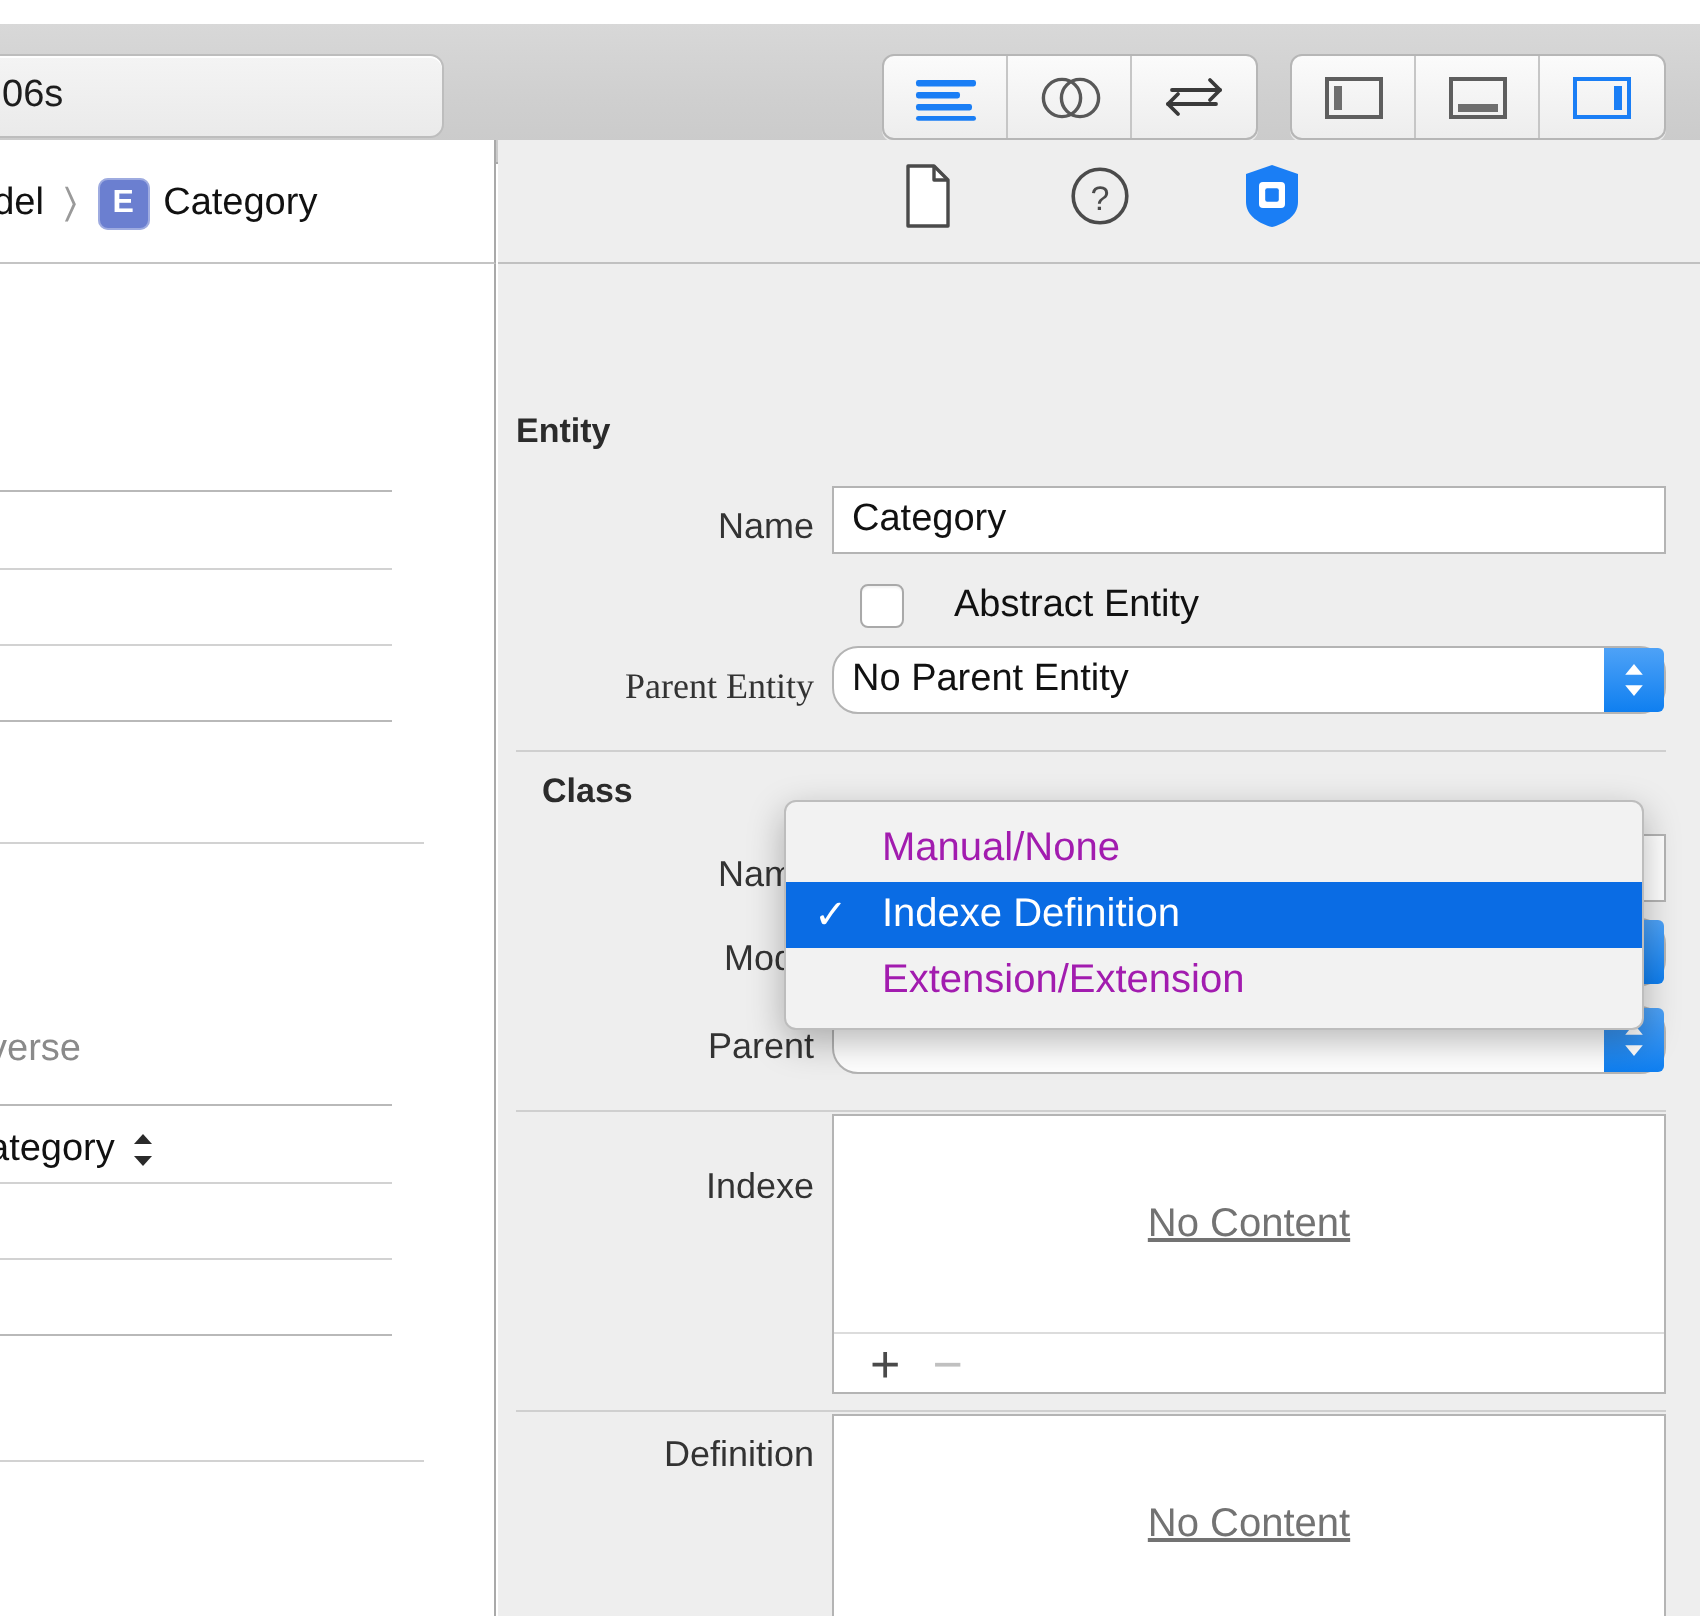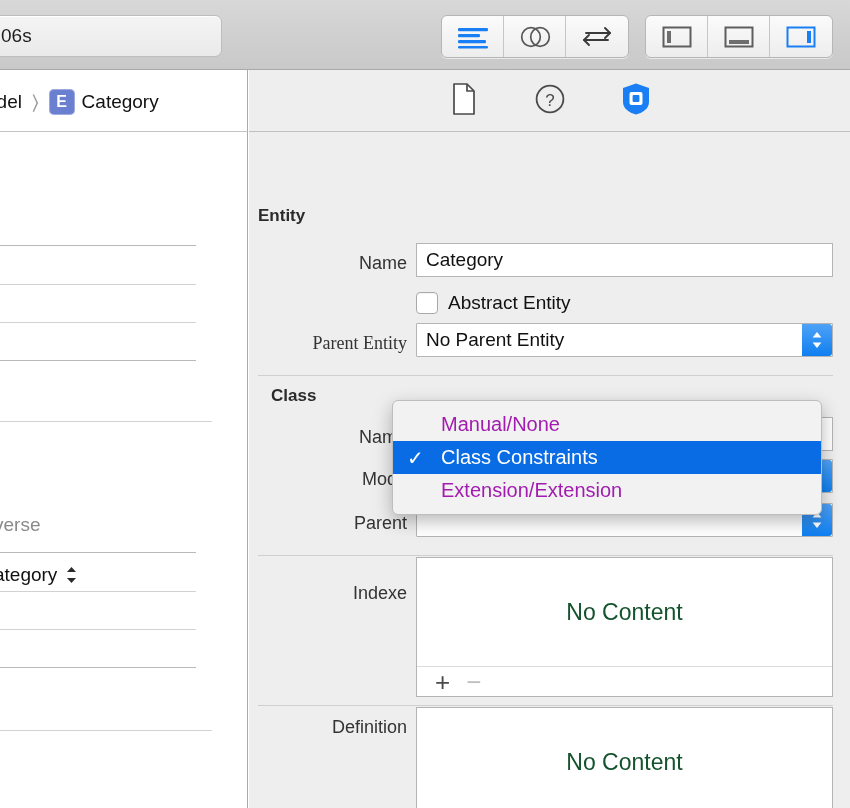--- a/index.html
+++ b/index.html
@@ -6,21 +6,21 @@
   body{
     width:850px;height:808px;overflow:hidden;
     font-family:"Liberation Sans","DejaVu Sans",sans-serif;
     background:#ffffff;
     -webkit-font-smoothing:antialiased;
   }
   .app{position:relative;width:850px;height:808px;overflow:hidden;}
 
   
   .toolbar{
-    position:absolute;left:0;top:0;width:850px;height:70px;
+    position:absolute;left:0;top:12px;width:850px;height:70px;
     background:linear-gradient(to bottom,#d8d8d8 0%,#cfcfcf 55%,#c9c9c9 100%);
     border-bottom:1px solid #a9a9a9;
     box-sizing:border-box;
     text-align:right;
   }
   .status-field{
     position:absolute;left:-42px;top:15px;width:264px;height:42px;
     background:linear-gradient(to bottom,#f4f4f4,#eaeaea);
     border:1px solid #bdbdbd;border-radius:7px;
     box-sizing:border-box;
@@ -98,49 +98,49 @@
     position:absolute;font-size:17px;font-weight:bold;color:#2b2b2b;
   }
   .fld-label{
     position:absolute;font-size:18px;color:#333;text-align:right;white-space:nowrap;
   }
   .textfield{
     position:absolute;background:#fff;border:1px solid #b4b4b4;
     box-sizing:border-box;display:flex;align-items:center;
     font-size:19px;color:#111;padding-left:9px;
   }
-  .checkbox-row{position:absolute;display:flex;align-items:flex-end;gap:10px;}
+  .checkbox-row{position:absolute;display:flex;align-items:flex-end;gap:25px;margin-left:14px;}
   .checkbox{
     width:22px;height:22px;background:#fff;border:1px solid #a9a9a9;
     border-radius:4px;box-sizing:border-box;
     box-shadow:inset 0 1px 1px rgba(0,0,0,.05);
   }
   .checkbox-row .cb-label{font-size:19px;color:#111;}
 
   .popup-button{
     position:absolute;background:#fff;border:1px solid #b4b4b4;
     box-sizing:border-box;display:flex;align-items:center;
-    font-size:19px;color:#111;padding-left:9px;border-radius:1px;
+    font-size:19px;color:#111;padding-left:9px;border-radius:13px;
   }
   .popup-arrow{
     position:absolute;right:0;top:0;bottom:0;width:30px;
     background:linear-gradient(to bottom,#4ea2f7,#0f7ff0);
     border-radius:0 3px 3px 0;
     display:flex;align-items:center;justify-content:center;
   }
 
   .hr{position:absolute;height:1px;background:#cfcfcf;}
 
   .listbox{
     position:absolute;background:#fff;border:1px solid #b4b4b4;box-sizing:border-box;
   }
   .listbox .empty{
     position:absolute;left:0;right:0;top:0;bottom:30px;
     display:flex;align-items:center;justify-content:center;
-    font-size:23px;color:#14532d;
+    font-size:20px;color:#737373;text-decoration:underline;
   }
   .listbox .footer{
     position:absolute;left:0;right:0;bottom:0;height:30px;
     border-top:1px solid #dcdcdc;display:flex;align-items:center;gap:16px;
     padding-left:18px;box-sizing:border-box;background:#fff;
   }
   .footer .plus{font-size:26px;color:#4a4a4a;line-height:20px;}
   .footer .minus{font-size:26px;color:#c0c0c0;line-height:20px;}
 
   
@@ -370,21 +370,21 @@
     </div>
   </div>
 
   <div class="menu">
     <div class="menu-item">
       <span class="tick"></span>
       <span>Manual/None</span>
     </div>
     <div class="menu-item selected">
       <span class="tick">✓</span>
-      <span>Class Constraints</span>
+      <span>Indexe Definition</span>
     </div>
     <div class="menu-item">
       <span class="tick"></span>
       <span>Extension/Extension</span>
     </div>
   </div>
 
 </div>
 
 </body></html>

